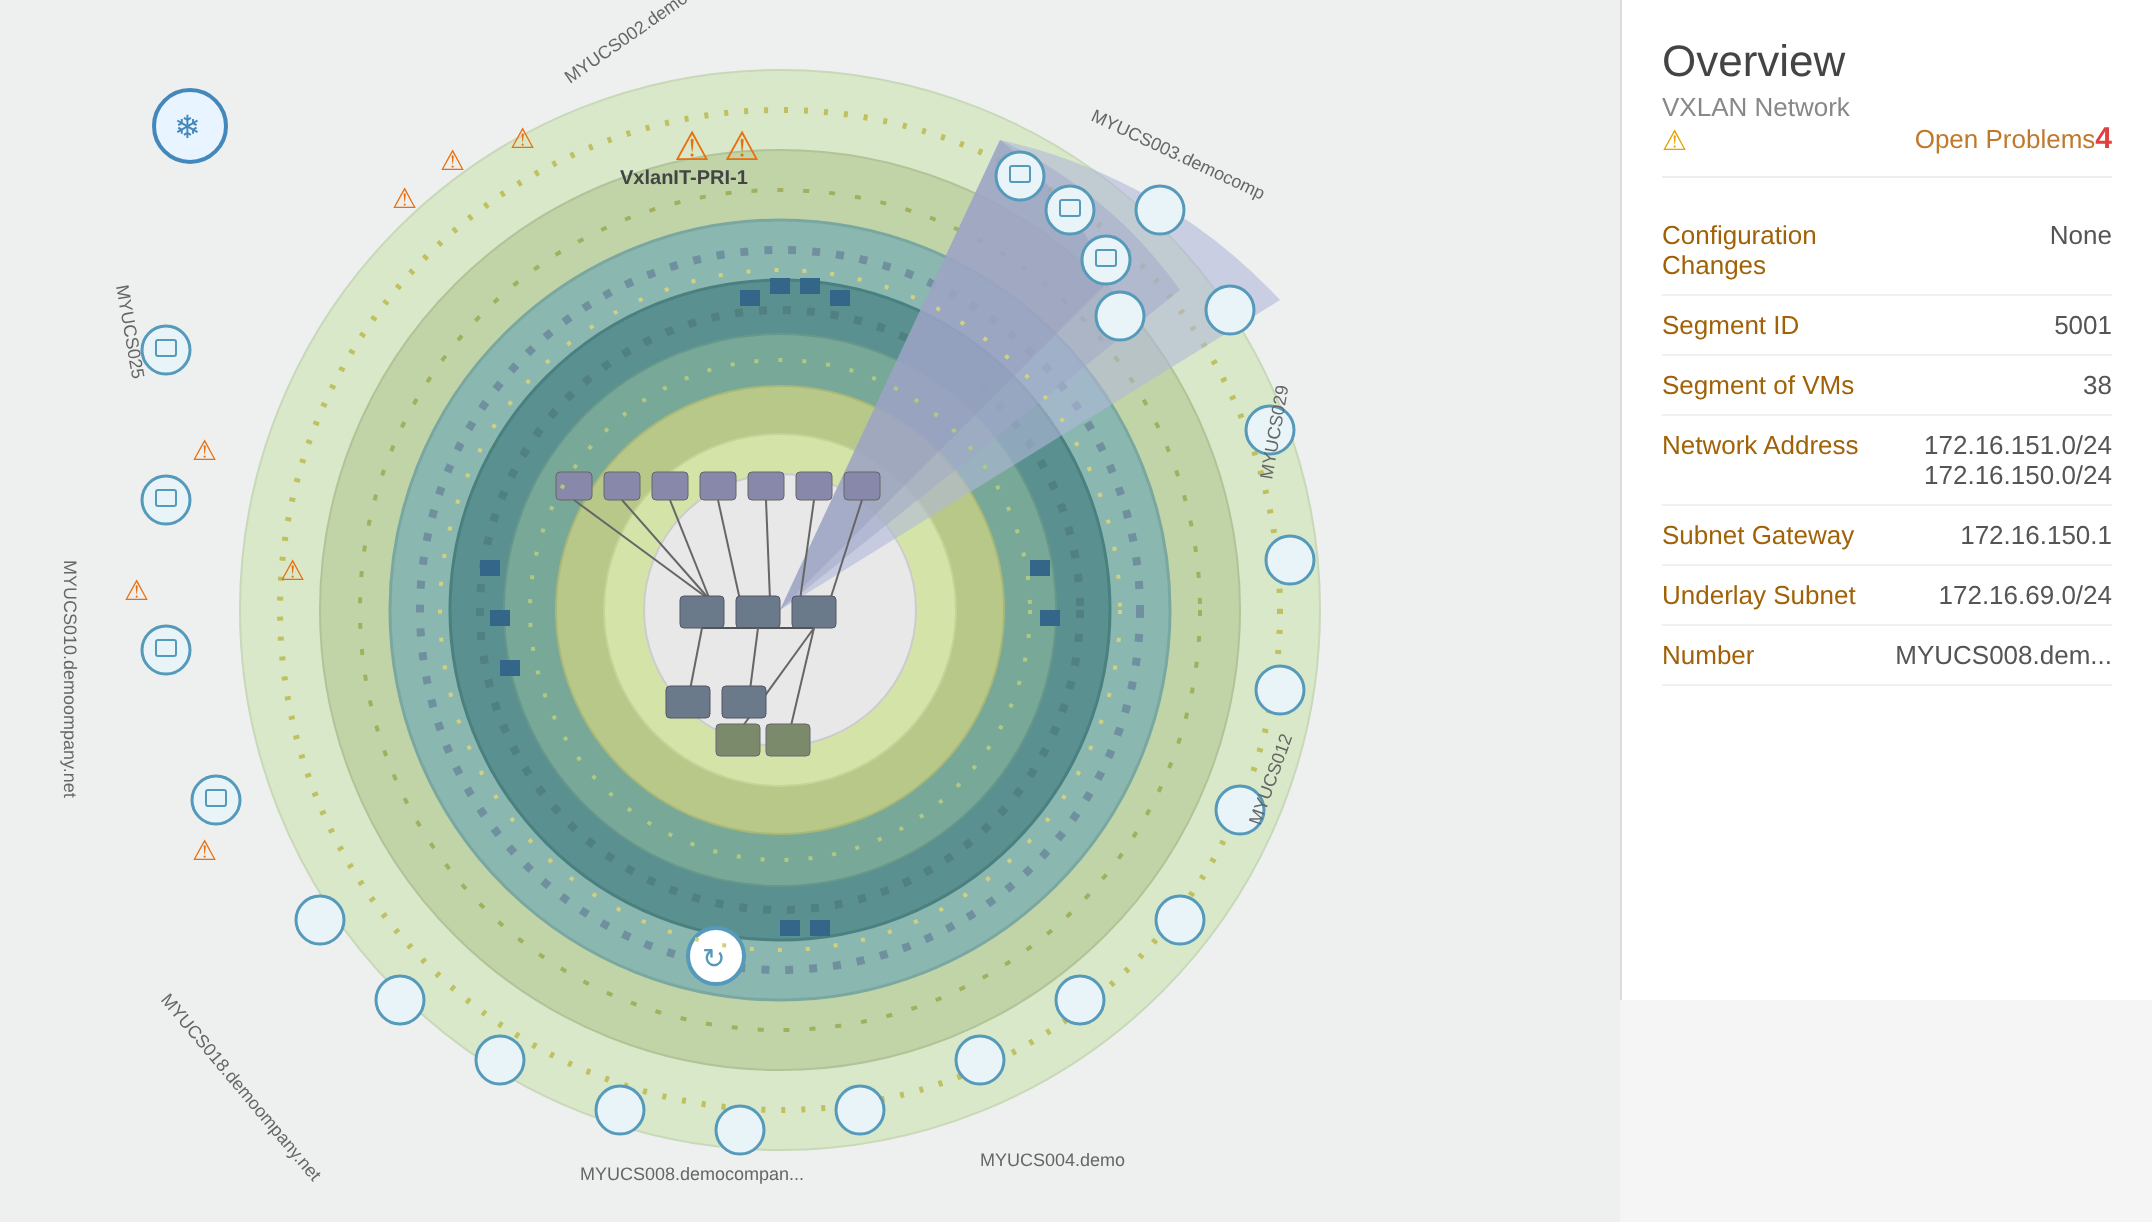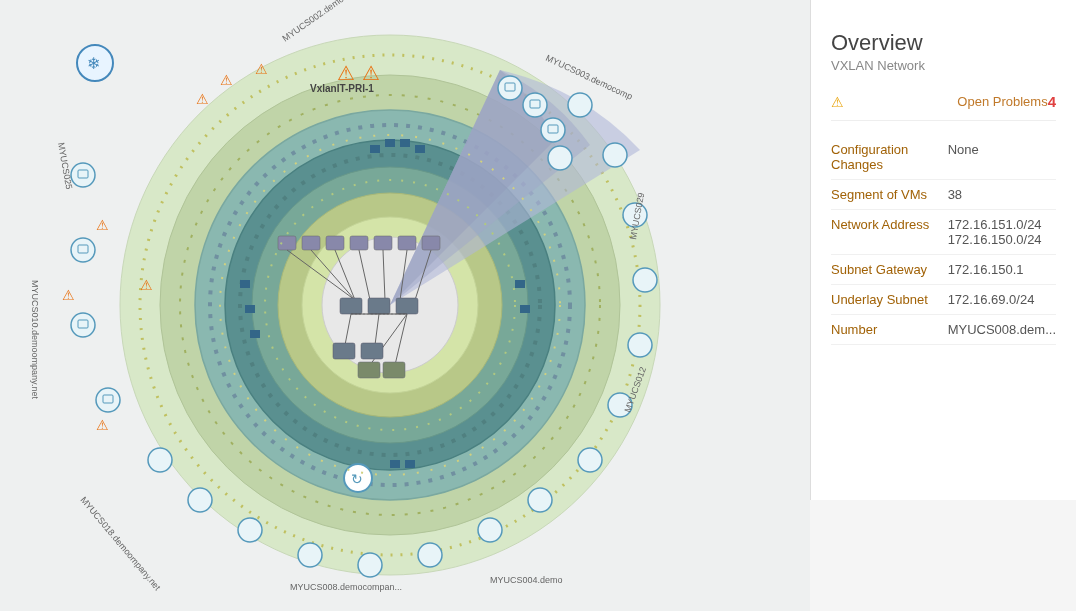--- a/index.html
+++ b/index.html
@@ -20,35 +20,35 @@
       background: #f0f0f0;
       overflow: hidden;
     }
 
     
     .overview-panel {
       width: 266px;
       height: 500px;
       background: #fff;
       border-left: 1px solid #ddd;
-      padding: 30px 20px;
+      padding: 18px 20px;
       overflow: hidden;
     }
 
     .overview-title {
       font-size: 22px;
       font-weight: 300;
       color: #444;
       margin-bottom: 2px;
     }
 
     .overview-subtitle {
       font-size: 13px;
       color: #888;
-      margin-bottom: 20px;
+      margin-bottom: 0;
     }
 
     .problems-row {
       display: flex;
       align-items: center;
       margin-bottom: 14px;
       padding-bottom: 10px;
       border-bottom: 1px solid #eee;
     }
 
@@ -84,21 +84,21 @@
     }
 
     .info-table tr td:first-child {
       color: #a16207;
       width: 55%;
       padding-right: 8px;
     }
 
     .info-table tr td:last-child {
       color: #555;
-      text-align: left;
+      text-align: right;
       font-weight: 400;
     }
 
     .bold-val {
       font-weight: bold;
       color: #333;
     }
 
     
     .network-svg {
@@ -271,20 +271,24 @@
     <span class="problems-count">4</span>
   </div>
 
   <table class="info-table">
     <tbody id="info-tbody">
         <tr>
           <td>Configuration Changes</td>
           <td class="bold-val">None</td>
         </tr>
         <tr>
+          <td>Segment ID</td>
+          <td>5001</td>
+        </tr>
+        <tr>
           <td>Segment of VMs</td>
           <td>38</td>
         </tr>
         <tr>
           <td>Network Address</td>
           <td>172.16.151.0/24<br>172.16.150.0/24</td>
         </tr>
         <tr>
           <td>Subnet Gateway</td>
           <td>172.16.150.1</td>

